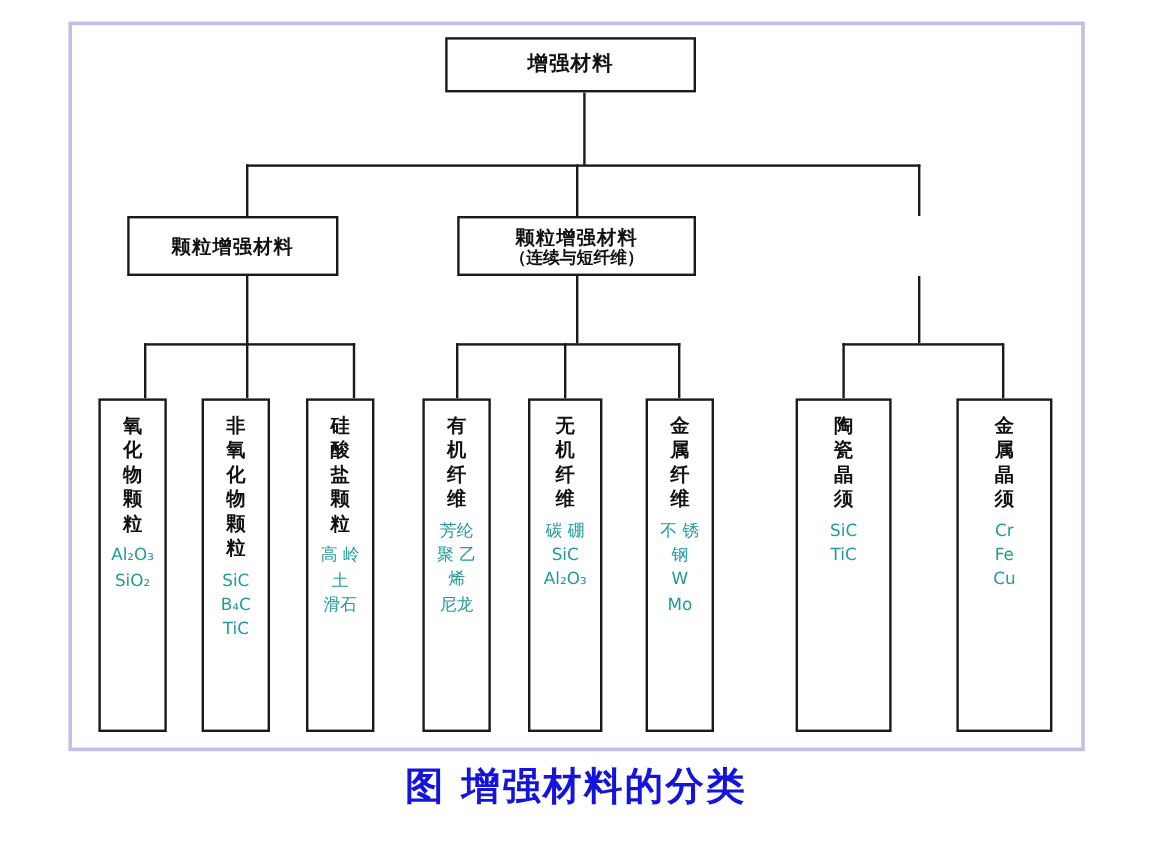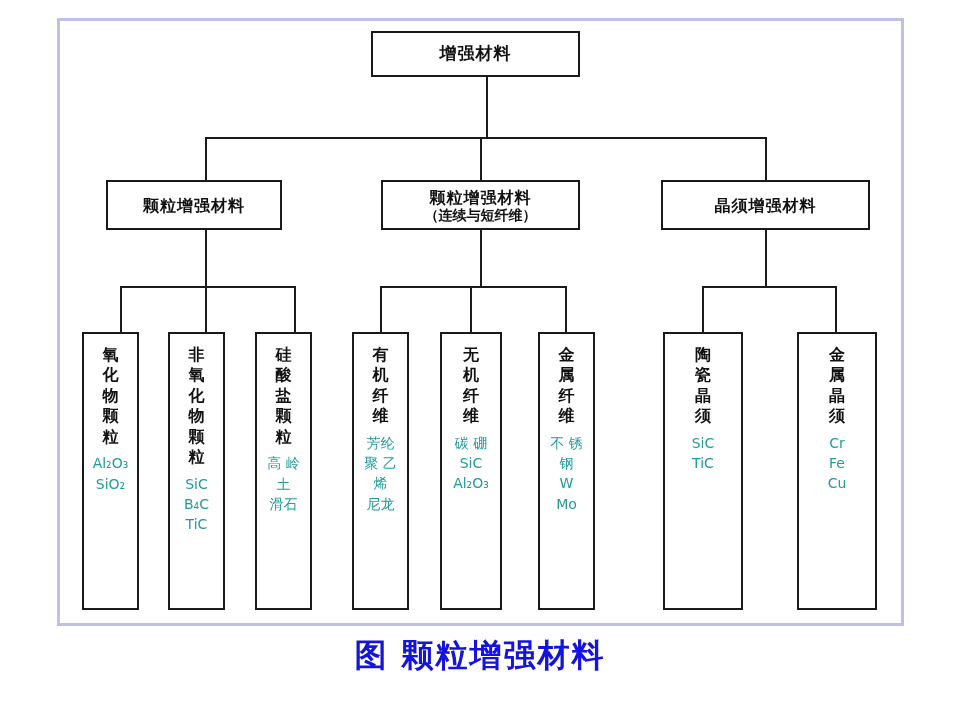--- a/index.html
+++ b/index.html
@@ -176,23 +176,20 @@
 
   <div class="node node-l2" id="node-l2-0">
     <div class="node-title">颗粒增强材料</div>
   </div>
 
   <div class="node node-l2" id="node-l2-1">
     <div class="node-title">颗粒增强材料</div>
     <div class="node-sub">（连续与短纤维）</div>
   </div>
 
-  <div class="node node-l2" id="node-l2-2">
-    <div class="node-title">晶须增强材料</div>
-  </div>
 
   <div class="node node-leaf" id="node-leaf-0">
     <div class="leaf-cn">
         <div>氧</div>
         <div>化</div>
         <div>物</div>
         <div>颗</div>
         <div>粒</div>
       </div>
     <div class="leaf-items">
@@ -296,15 +293,15 @@
         <div>晶</div>
         <div>须</div>
       </div>
     <div class="leaf-items">
         <div class="leaf-item">Cr</div>
         <div class="leaf-item">Fe</div>
         <div class="leaf-item">Cu</div>
       </div>
   </div>
 
-  <div id="caption">图  颗粒增强材料</div>
+  <div id="caption">图  增强材料的分类</div>
 
 </div>
 
 </body></html>

